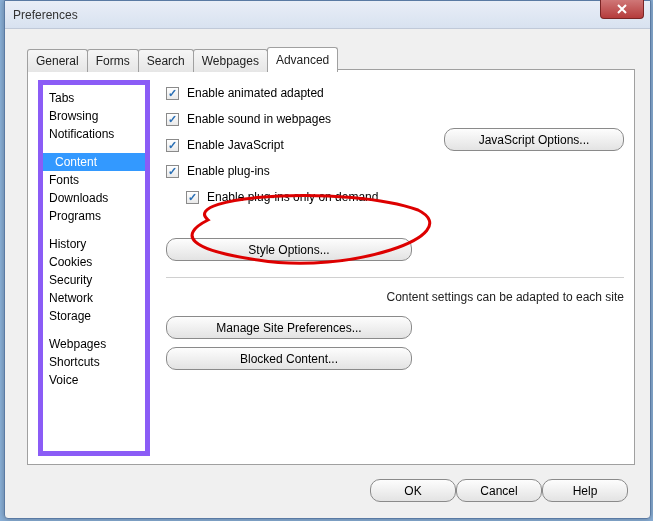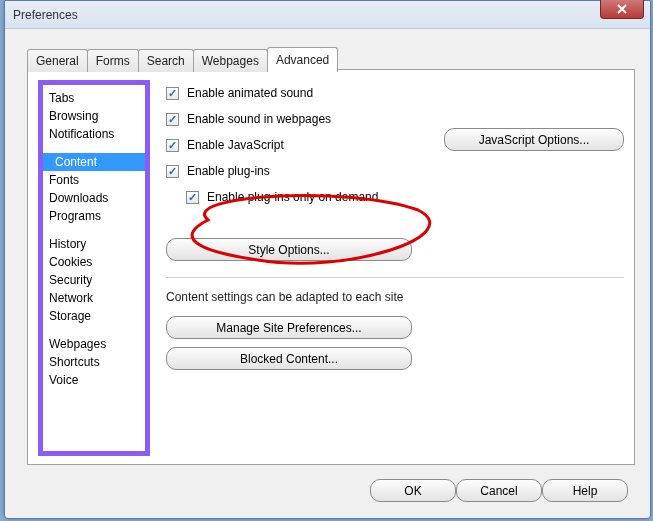--- a/index.html
+++ b/index.html
@@ -19,21 +19,21 @@
   .sidebar .spacer { height: 10px; padding:0; cursor: default; }
   .content { position: absolute; left: 138px; top: 10px; width: 458px; }
   .row { display: flex; align-items: center; margin: 6px 0 12px 0; }
   .row.indent { margin-left: 20px; }
   .cb { width: 13px; height: 13px; border: 1px solid #8a8a8a; background: linear-gradient(#fff,#e9e9e9); display: inline-flex; align-items: center; justify-content: center; margin-right: 8px; cursor: pointer; }
   .cb.checked::after { content: "✓"; font-size: 11px; color: #2a6fb5; font-weight: bold; line-height: 1; }
   .lbl { color: #000; }
   .btn { height: 23px; border: 1px solid #8a8a8a; border-radius: 10px; background: linear-gradient(#fdfdfd,#e3e3e3); cursor: pointer; display: inline-flex; align-items: center; justify-content: center; padding: 0 10px; color: #000; }
   .wide-btn { width: 246px; margin: 4px 0; }
   .hr { border-top: 1px solid #d0d0d0; margin: 12px 0; }
-  .note { color: #222; margin: 6px 0 8px 0; }
+  .note { color: #222; margin: 6px 0 8px 0; text-align: right; }
   .footer { position: absolute; right: 22px; bottom: 16px; display: flex; }
   .footer .btn { width: 86px; }
   .js-opt { position: absolute; right: 0; top: 48px; width: 180px; }
   .annot { position:absolute; pointer-events:none; z-index:5; }
 </style>
 </head>
 <body>
 
 <div class="window">
   <div class="titlebar">
@@ -71,21 +71,21 @@
       <div>Storage</div>
       <div class="spacer"></div>
       <div>Webpages</div>
       <div>Shortcuts</div>
       <div>Voice</div>
     </div>
 
     <div class="content">
       <div class="row">
         <span class="cb checked"></span>
-        <span class="lbl">Enable animated sound</span>
+        <span class="lbl">Enable animated adapted</span>
       </div>
       <div class="row">
         <span class="cb checked"></span>
         <span class="lbl">Enable sound in webpages</span>
       </div>
       <div class="row" style="position:relative;">
         <span class="cb checked"></span>
         <span class="lbl">Enable JavaScript</span>
       </div>
       <button class="btn js-opt">JavaScript Options...</button>

